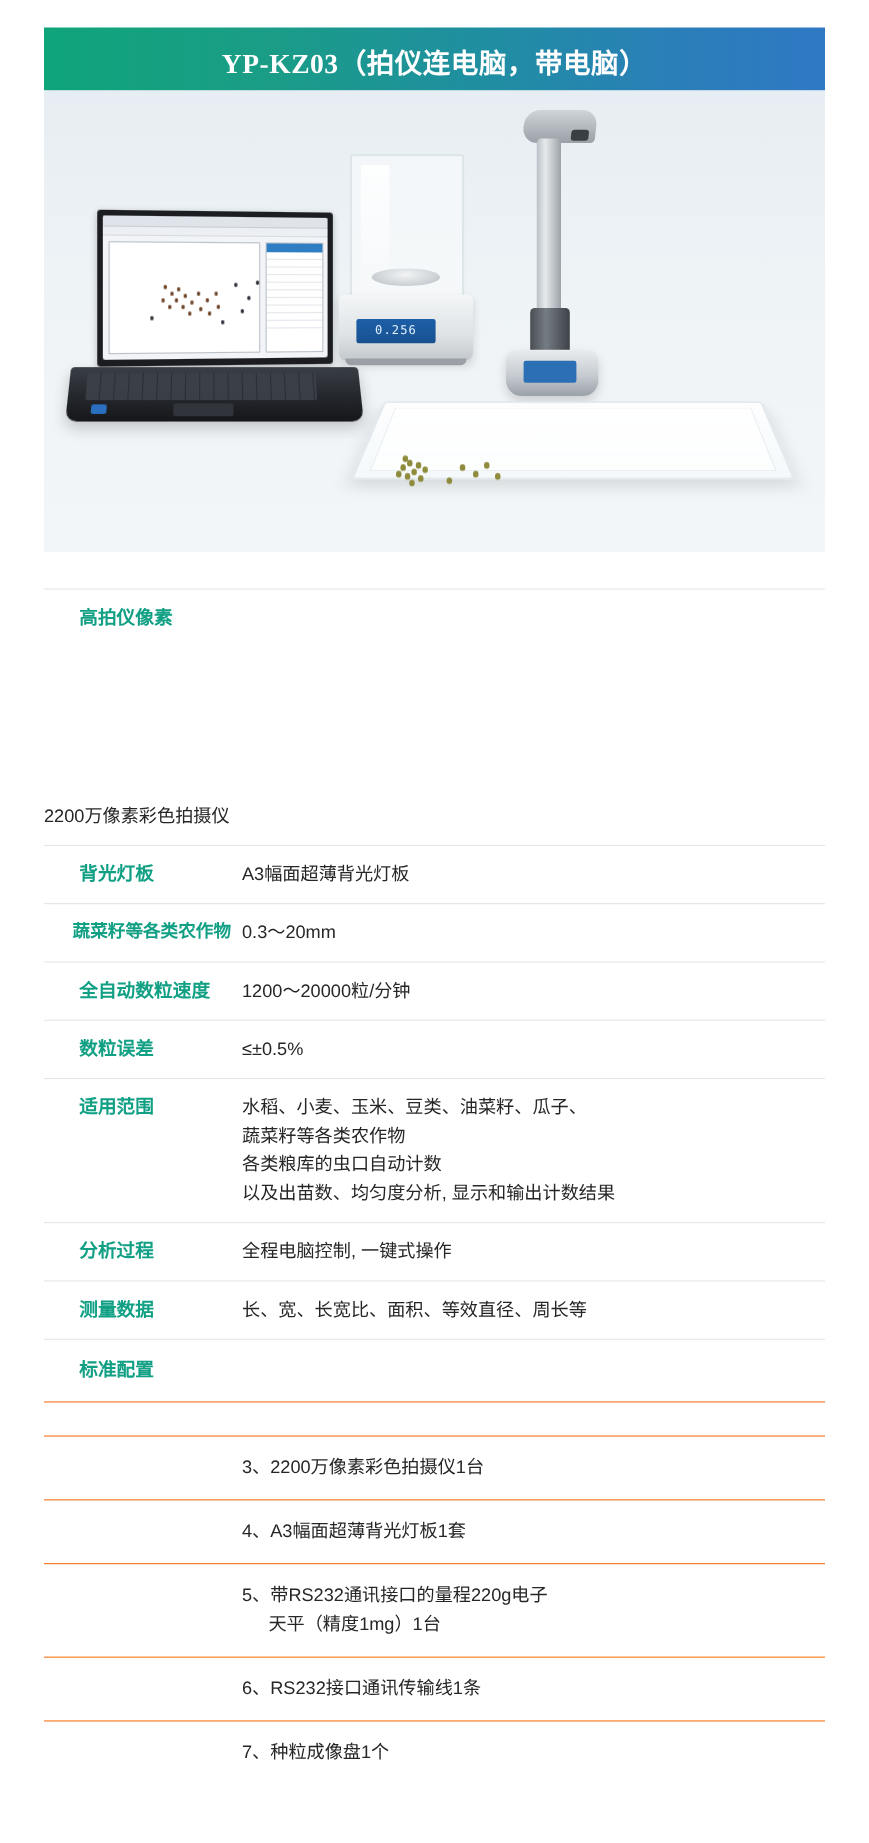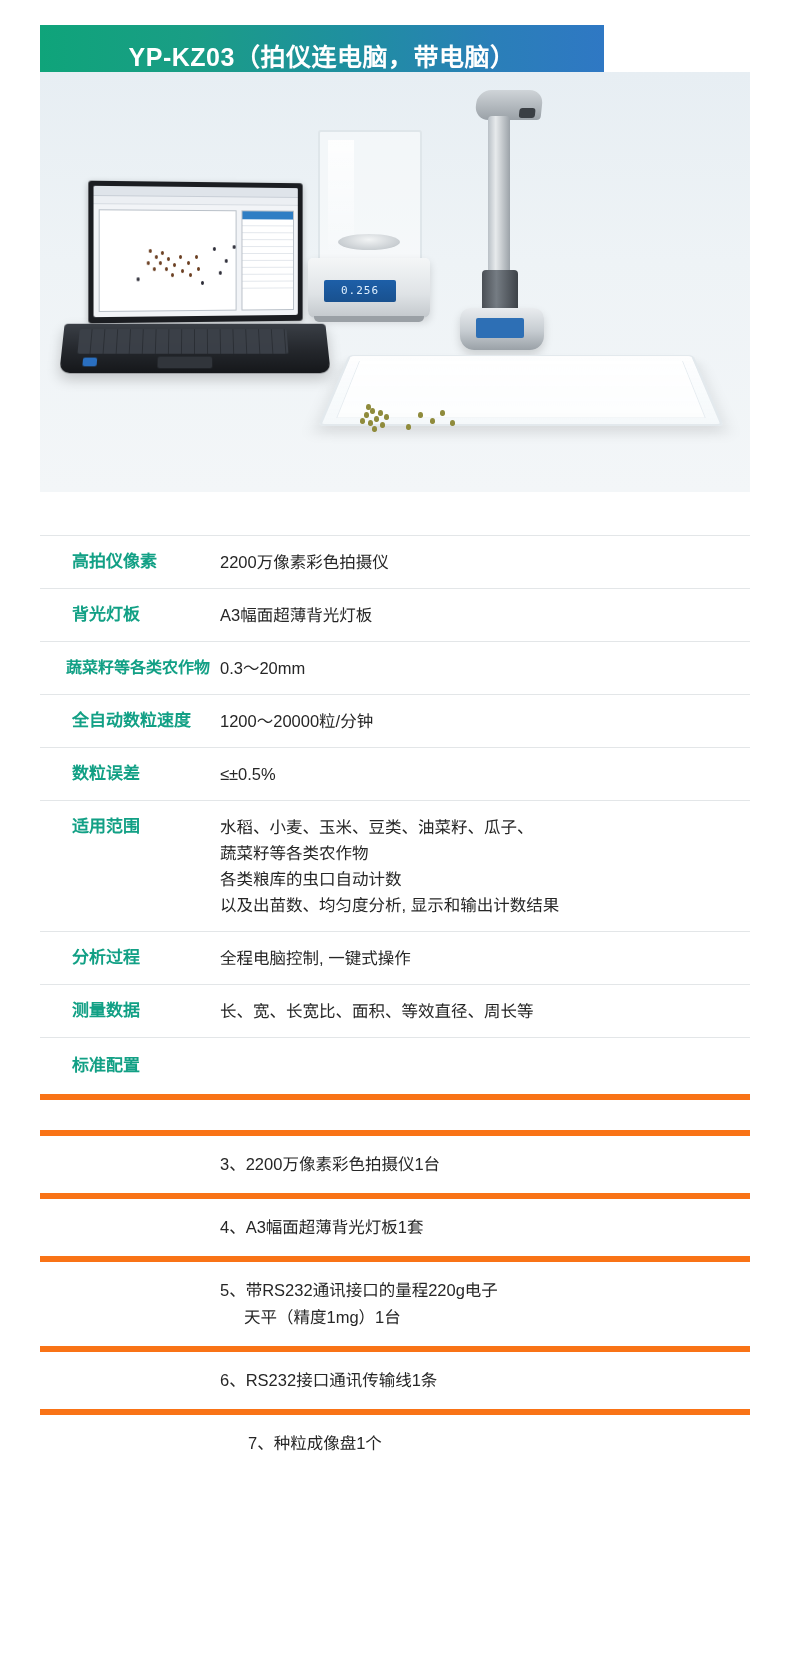--- a/index.html
+++ b/index.html
@@ -21,40 +21,41 @@
     width: 790px;
     height: 1675px;
     background: #ffffff;
   }
 
   
   .banner {
     position: absolute;
     left: 40px;
     top: 25px;
-    width: 564px;
+    width: 710px;
     height: 60px;
     background: linear-gradient(90deg, #0fa47a 0%, #1a9d86 28%, #1f8fa0 55%, #2a7fb8 80%, #2f78c4 100%);
     display: flex;
     align-items: center;
     justify-content: center;
+    font-family: Liberation Serif, serif;
   }
   .banner-title {
     color: #ffffff;
     font-size: 25px;
     font-weight: bold;
     letter-spacing: 0.5px;
     white-space: nowrap;
   }
 
   
   .hero {
     position: absolute;
     left: 40px;
-    top: 72px;
+    top: 82px;
     width: 710px;
     height: 420px;
     background: linear-gradient(180deg, #e7eef3 0%, #eef3f6 45%, #f3f6f8 100%);
     overflow: hidden;
   }
 
   
   .laptop {
     position: absolute;
     left: 22px;
@@ -354,21 +355,21 @@
     left: 40px;
     top: 535px;
     width: 710px;
   }
   .spec-row {
     display: flex;
     align-items: flex-start;
     border-bottom: 1px solid #e3e6e8;
     padding: 13px 0 13px 0;
   }
-  .spec-row.first { border-top: 1px solid #e3e6e8; }
+  .spec-row.first { border-top: 1px solid #e3e6e8; flex-direction: column; }
   .spec-label {
     width: 180px;
     flex: 0 0 180px;
     padding-left: 32px;
     box-sizing: border-box;
     color: #12a085;
     font-size: 17px;
     font-weight: bold;
     line-height: 26px;
   }
@@ -378,36 +379,36 @@
     padding-right: 16px;
     font-size: 16.5px;
     line-height: 26px;
     color: #262626;
   }
   .spec-value .ln { display: block; }
 
   
   .cfg-row {
     display: flex;
-    border-bottom: 6px solid #f97316;
+    border-bottom: 1px solid #f97316;
     padding: 15px 0;
   }
   .cfg-spacer {
     width: 180px;
     flex: 0 0 180px;
   }
   .cfg-text {
     flex: 1 1 auto;
     padding-right: 16px;
     font-size: 16.5px;
     line-height: 27px;
     color: #262626;
   }
   .cfg-text .ln2 { display: block; padding-left: 24px; }
-  .cfg-row.last { border-bottom: none; gap: 28px; }
+  .cfg-row.last { border-bottom: none; }
 </style>
 </head>
 <body>
 
 <div class="page">
 
   <div class="banner">
     <div class="banner-title">YP-KZ03（拍仪连电脑，带电脑）</div>
   </div>
 

